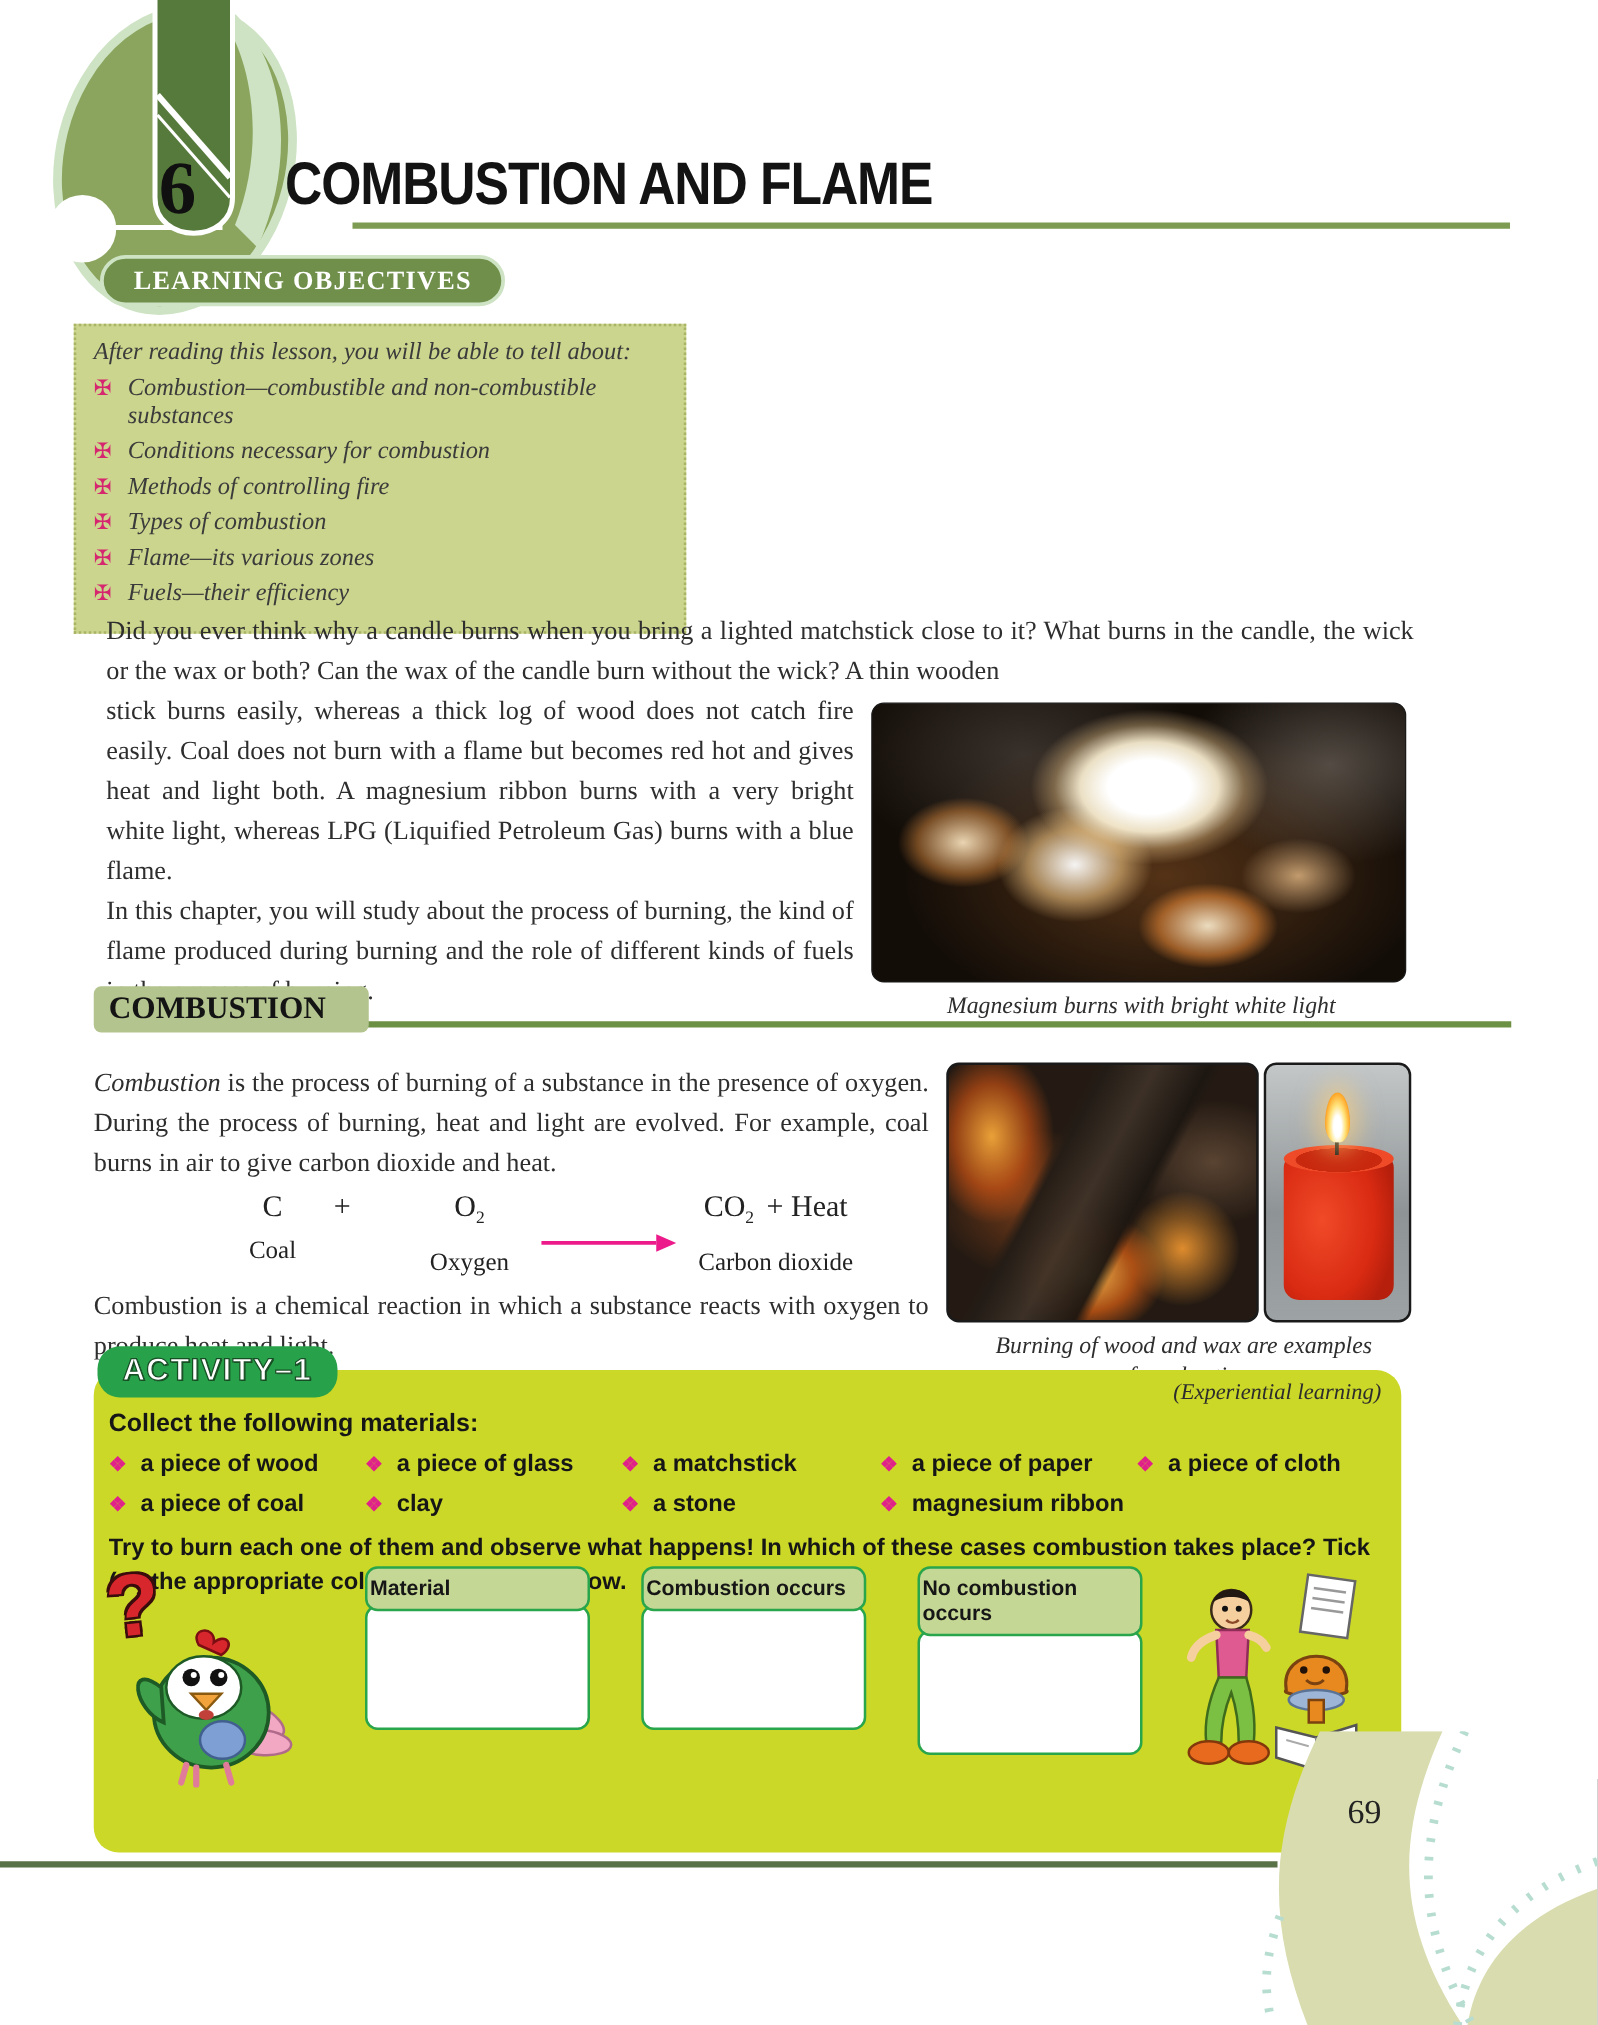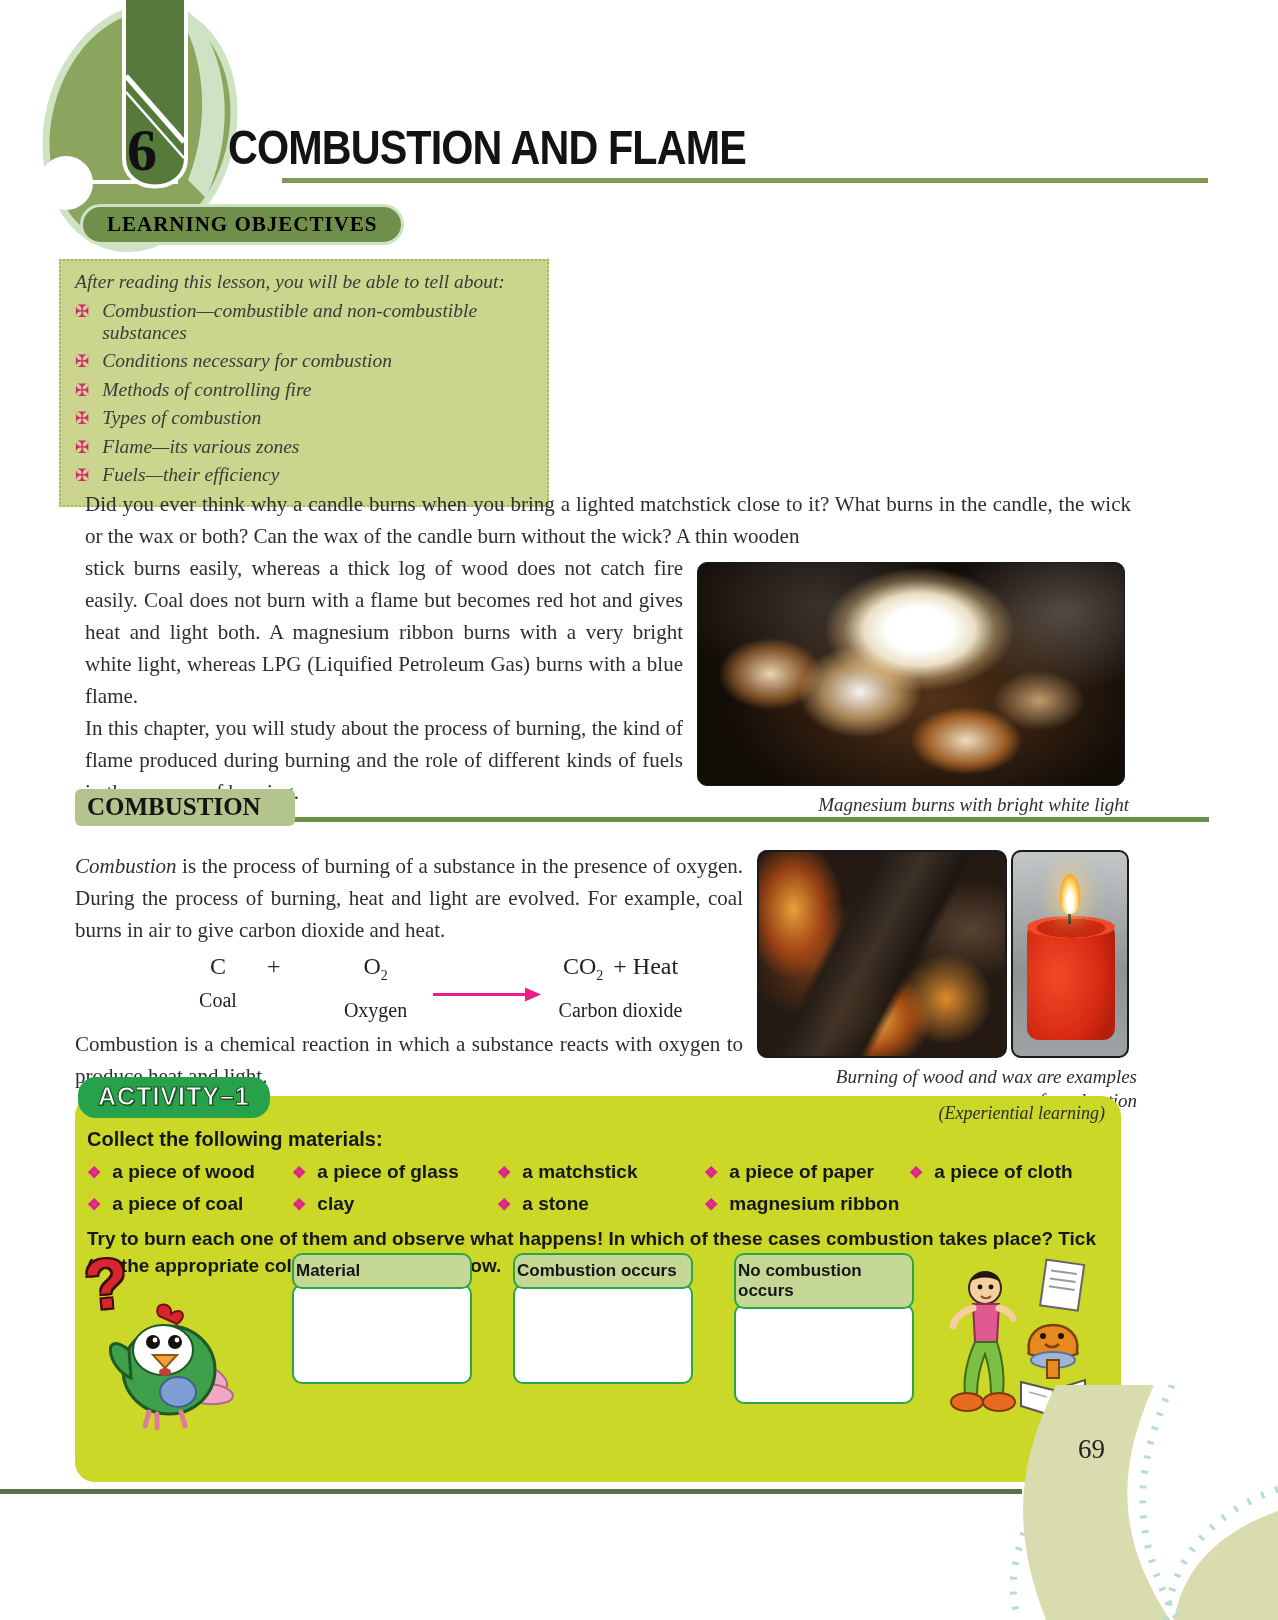--- a/index.html
+++ b/index.html
@@ -9,21 +9,21 @@
 
   
   .header-art { position:absolute; top:0; left:28px; width:235px; height:265px; }
   .chapter-num { position:absolute; top:116px; left:127px; font-size:60px; font-weight:bold; color:#101010; }
   .page-title { position:absolute; top:120px; left:228px; font-family:"Liberation Sans", sans-serif;
                 font-weight:bold; font-size:48px; letter-spacing:-1px; white-space:nowrap;
                 transform:scaleX(0.86); transform-origin:left center; color:#131313; }
   .title-rule { position:absolute; top:178px; left:282px; width:926px; height:5px; background:#7d9b52; }
 
   .lo-pill { position:absolute; top:204px; left:80px; background:#6f8f4b; border:3px solid #cde3c3;
-             border-radius:24px; padding:5px 24px; color:#000000; font-weight:bold; font-size:21px; letter-spacing:1px; }
+             border-radius:24px; padding:5px 24px; color:#ffffff; font-weight:bold; font-size:21px; letter-spacing:1px; }
 
   .lo-box { position:absolute; top:259px; left:59px; width:490px; padding:10px 16px 12px 14px;
             background:#cbd58d; border:2px dotted #aab465; font-style:italic; font-size:19.5px; color:#3b3b3b; }
   .lo-intro { margin-bottom:5px; }
   .lo-item { display:flex; gap:13px; margin:6.5px 0; align-items:baseline; }
   .lo-bullet { color:#d6266f; font-style:normal; font-size:17px; flex:none; }
 
   
   .intro { position:absolute; top:460px; left:85px; width:1046px; font-size:21px; line-height:32px; text-align:justify;margin-top:28px; }
   .intro-row { display:flex; gap:14px; }
@@ -34,21 +34,21 @@
     background:
       radial-gradient(ellipse 95px 62px at 52% 30%, #ffffff 0%, #fff 35%, rgba(255,244,215,.9) 58%, rgba(255,215,150,.35) 80%, transparent 100%),
       radial-gradient(ellipse 62px 46px at 38% 58%, rgba(255,255,255,.95), rgba(255,210,140,.55) 60%, transparent 100%),
       radial-gradient(ellipse 52px 36px at 17% 50%, rgba(255,232,195,.9), rgba(255,160,70,.4) 70%, transparent 100%),
       radial-gradient(ellipse 56px 34px at 63% 80%, rgba(255,240,210,.9), rgba(255,150,60,.5) 70%, transparent 100%),
       radial-gradient(ellipse 46px 30px at 80% 62%, rgba(255,208,150,.7), transparent 100%),
       radial-gradient(ellipse 120px 80px at 86% 22%, rgba(160,150,140,.45), transparent 100%),
       radial-gradient(ellipse 140px 90px at 28% 18%, rgba(125,115,108,.35), transparent 100%),
       radial-gradient(ellipse 210px 120px at 55% 62%, rgba(205,120,50,.35), transparent 100%),
       #130d08; }
-  .fig-caption { text-align:right; font-style:italic; font-size:19px; margin-top:7px; color:#2e2e2e; line-height:24px; }
+  .fig-caption { text-align:center; font-style:italic; font-size:19px; margin-top:7px; color:#2e2e2e; line-height:24px; }
 
   
   .section { position:absolute; top:789px; left:75px; width:1134px; }
   .sec-head-row { display:flex; align-items:flex-end; }
   .sec-pill { background:#b3c48e; border-radius:6px; padding:4px 34px 5px 12px; font-weight:bold;
               font-size:25px; color:#141414; position:relative; z-index:2; }
   .sec-rule { flex:1; height:5px; background:#6d9144; margin-bottom:4px; margin-left:-6px; }
   .comb-row { display:flex; gap:14px; margin-top:24px; }
   .comb-left { width:668px; font-size:21px; line-height:32px; text-align:justify; }
   .comb-left .lead { font-style:italic; }

